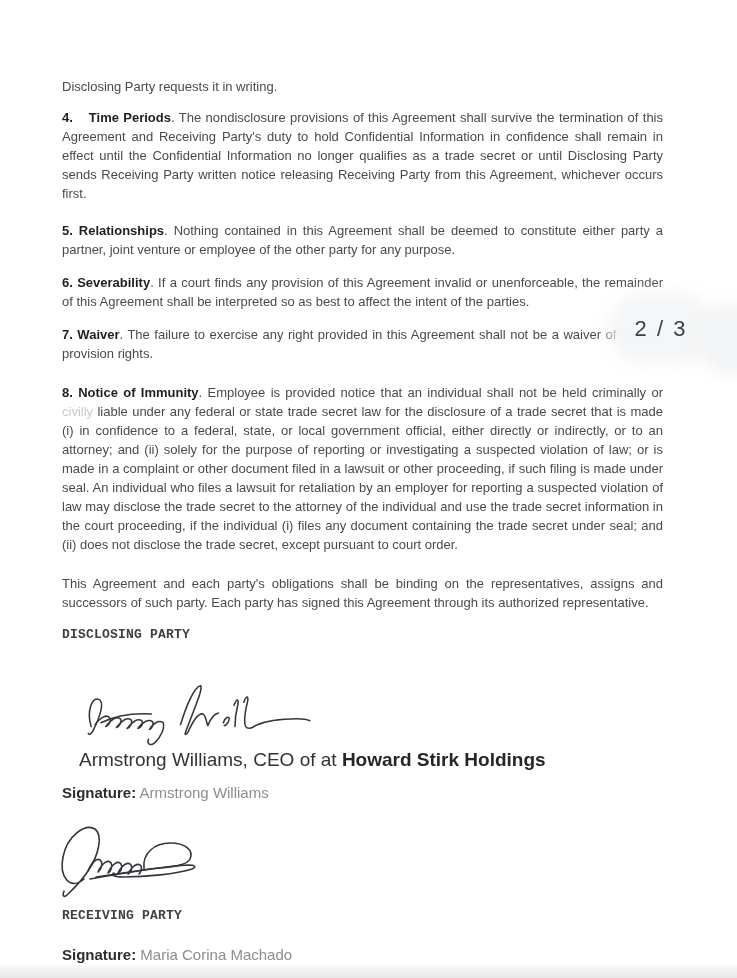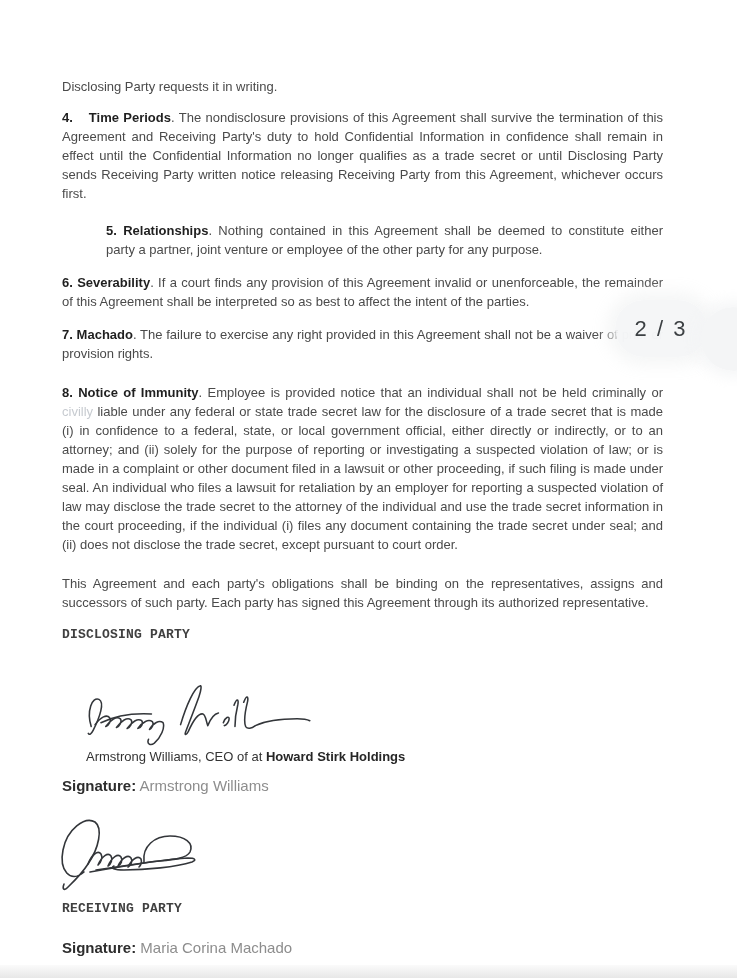--- a/index.html
+++ b/index.html
@@ -19,21 +19,21 @@
     font-size:13px;
     line-height:19px;
     color:#4a4a4a;
     text-align:justify;
   }
   .para .sec-num, .para .sec-title { font-weight:bold; color:#1f1f1f; }
   .num-wide { margin-right:16px; }
   .faded { color:#c7cbd0; }
   .mt12 { margin-top:12px; }
   .mt14 { margin-top:14px; }
-  .mt18 { margin-top:18px;margin-left:44px; }
+  .mt18 { margin-top:18px; }
   .mt27 { margin-top:20px; }
   .party-heading {
     font-size:13px;
     font-weight:bold;
     color:#404040;
     letter-spacing:.2px;
     margin-top:15px;
     font-family:Liberation Mono, monospace;
   }
   .sig-image-1 {
@@ -47,22 +47,22 @@
     width:152px; height:80px;
   }
   .sig-image path {
     fill:none;
     stroke:#33363a;
     stroke-width:1.6;
     stroke-linecap:round;
     stroke-linejoin:round;
   }
   .name-line {
-    margin:3px 0 0 24px;
-    font-size:13px;
+    margin:3px 0 0 17px;
+    font-size:19px;
     color:#333333;
   }
   .name-line .company { font-weight:bold; color:#262626; }
   .sig-line {
     margin-top:13px;
     font-size:15px;
     color:#8d8d8d;
   }
   .sig-line .sig-label { font-weight:bold; color:#2d2d2d; }
   .sig-line.second { margin-top:23px; }
@@ -113,21 +113,21 @@
     <span class="sec-title">Relationships</span><span>. Nothing contained in this Agreement shall be deemed to constitute either party a partner, joint venture or employee of the other party for any purpose.</span>
   </p>
 
   <p class="para mt14">
     <span class="sec-num">6.</span>
     <span class="sec-title">Severability</span><span>. If a court finds any provision of this Agreement invalid or unenforceable, the remainder of this Agreement shall be interpreted so as best to affect the intent of the parties.</span>
   </p>
 
   <p class="para mt14">
     <span class="sec-num">7.</span>
-    <span class="sec-title">Machado</span><span>. The failure to exercise any right provided in this Agreement shall not be a waiver of</span>
+    <span class="sec-title">Waiver</span><span>. The failure to exercise any right provided in this Agreement shall not be a waiver of</span>
     <span class="faded">prior or</span>
     <span>provision rights.</span>
   </p>
 
   <p class="para mt27">
     <span class="sec-num">8.</span>
     <span class="sec-title">Notice of Immunity</span><span>. Employee is provided notice that an individual shall not be held criminally or</span>
     <span class="faded">civilly</span>
     <span>liable under any federal or state trade secret law for the disclosure of a trade secret that is made (i) in confidence to a federal, state, or local government official, either directly or indirectly, or to an attorney; and (ii) solely for the purpose of reporting or investigating a suspected violation of law; or is made in a complaint or other document filed in a lawsuit or other proceeding, if such filing is made under seal. An individual who files a lawsuit for retaliation by an employer for reporting a suspected violation of law may disclose the trade secret to the attorney of the individual and use the trade secret information in the court proceeding, if the individual (i) files any document containing the trade secret under seal; and (ii) does not disclose the trade secret, except pursuant to court order.</span>
   </p>

